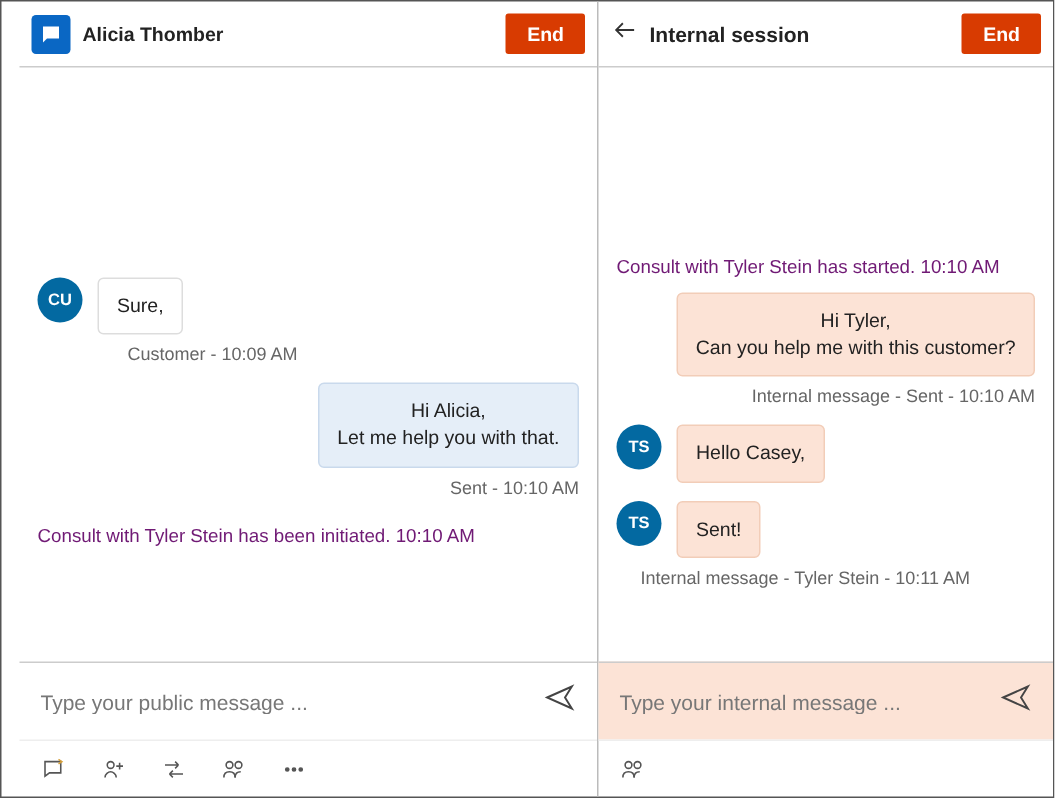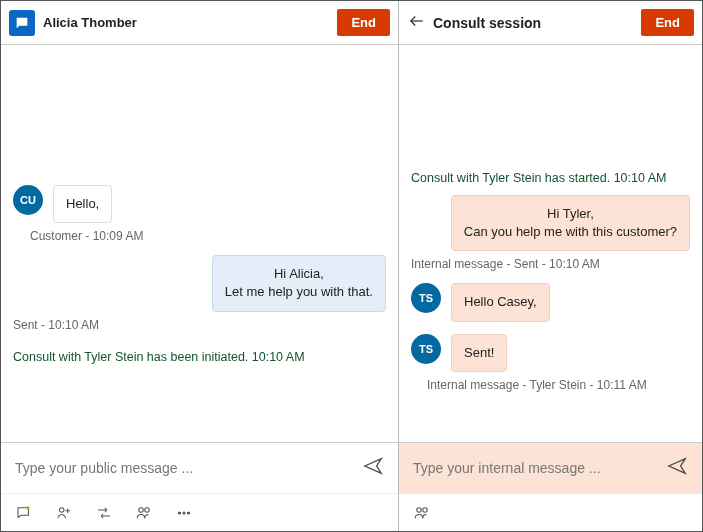--- a/index.html
+++ b/index.html
@@ -1,19 +1,19 @@
 <!DOCTYPE html>
 <html><head>
 <meta charset="utf-8">
 <style>
   * { box-sizing: border-box; margin: 0; padding: 0; }
   html, body { width: 703px; height: 532px; font-family: "Segoe UI", Arial, sans-serif; background: #fff; overflow: hidden; }
   .frame { width: 703px; height: 532px; border: 1px solid #555; display: flex; }
   .pane { display: flex; flex-direction: column; height: 100%; }
-  .left { width: 398px; border-right: 1px solid #bbb; }
+  .left { width: 398px; border-right: 1px solid #bbb; padding-left: 12px; }
   .right { flex: 1; }
   .hdr { display: flex; align-items: center; height: 44px; padding: 0 8px; border-bottom: 1px solid #ccc; gap: 8px; }
   .chat-ic { width: 26px; height: 26px; background: #0a67c4; border-radius: 3px; display: flex; align-items: center; justify-content: center; }
   .chat-ic svg { width: 16px; height: 16px; fill: #fff; }
   .hinfo { display: flex; flex-direction: column; line-height: 1.2; }
   .hname { font-size: 13px; font-weight: 600; color: #222; }
   .hmeta { display: flex; align-items: center; gap: 6px; font-size: 12px; color: #555; }
   .hmeta .sep { color: #bbb; }
   .sent-ic { width: 14px; height: 14px; border: 1.3px solid #888; border-radius: 50%; position: relative; }
   .sent-ic::before, .sent-ic::after { content: ""; position: absolute; width: 2px; height: 2px; background: #888; border-radius: 50%; top: 4px; }
@@ -27,23 +27,23 @@
   .spacer-r { height: 110px; }
   .row { display: flex; gap: 10px; margin-bottom: 4px; }
   .row.right-al { justify-content: flex-end; text-align: center; }
   .av { width: 30px; height: 30px; border-radius: 50%; display: flex; align-items: center; justify-content: center; font-size: 11px; font-weight: 600; color: #fff; flex-shrink: 0; }
   .av.blue { background: #0369a1; }
   .bub { border: 1px solid #ddd; border-radius: 4px; padding: 9px 12px; font-size: 13px; line-height: 1.4; color: #222; max-width: 300px; }
   .bub.white { background: #fff; }
   .bub.blue { background: #e5eef8; border-color: #c9d9ec; }
   .bub.peach { background: #fce3d6; border-color: #f2cdb8; }
   .meta { font-size: 12px; color: #666; margin: 2px 0 12px; }
-  .meta.l { margin-left: 17px; }
-  .meta.r { text-align: left; }
-  .sys { font-size: 12.5px; color: #14532d; margin: 6px 0 10px; }
+  .meta.l { margin-left: 60px; }
+  .meta.r { text-align: right; }
+  .sys { font-size: 12.5px; color: #701a75; margin: 6px 0 10px; }
   .composer { border-top: 1px solid #ccc; padding: 12px 14px; display: flex; align-items: center; gap: 10px; }
   .composer.peach { background: #fce3d6; }
   .composer input { flex: 1; border: none; outline: none; font-size: 14px; background: transparent; color: #333; }
   .composer input::placeholder { color: #777; }
   .send svg { width: 22px; height: 22px; stroke: #444; stroke-width: 1.4; fill: none; cursor: pointer; }
   .toolbar { height: 38px; display: flex; align-items: center; gap: 22px; padding: 0 14px; border-top: 1px solid #eee; }
   .toolbar .tb { color: #555; cursor: pointer; display: flex; align-items: center; }
   .toolbar svg { width: 18px; height: 18px; stroke: #555; stroke-width: 1.4; fill: none; }
   .right .toolbar { justify-content: flex-start; }
 </style>
@@ -64,21 +64,21 @@
       </div>
       <button class="end-btn">End</button>
     </div>
 
     <div class="body">
       <div class="spacer-l"></div>
 
       <div class="row">
         <div class="av blue">CU</div>
         <div class="bub white">
-          <div>Hello,</div>
+          <div>Sure,</div>
         </div>
       </div>
       <div class="meta l">Customer - 10:09 AM</div>
 
       <div class="row right-al">
         <div class="bub blue">
           <div>Hi Alicia,</div>
           <div>Let me help you with that.</div>
         </div>
       </div>
@@ -135,21 +135,21 @@
   </div>
 
   <div class="pane right">
     <div class="hdr">
       <span class="back-ic">
         <svg viewBox="0 0 24 24">
             <path d="M11 6l-6 6 6 6"></path>
             <path d="M5 12h16"></path>
           </svg>
       </span>
-      <span class="ctitle">Consult session</span>
+      <span class="ctitle">Internal session</span>
       <button class="end-btn">End</button>
     </div>
 
     <div class="body">
       <div class="spacer-r"></div>
       <div class="sys">Consult with Tyler Stein has started. 10:10 AM</div>
 
       <div class="row right-al">
         <div class="bub peach">
           <div>Hi Tyler,</div>

